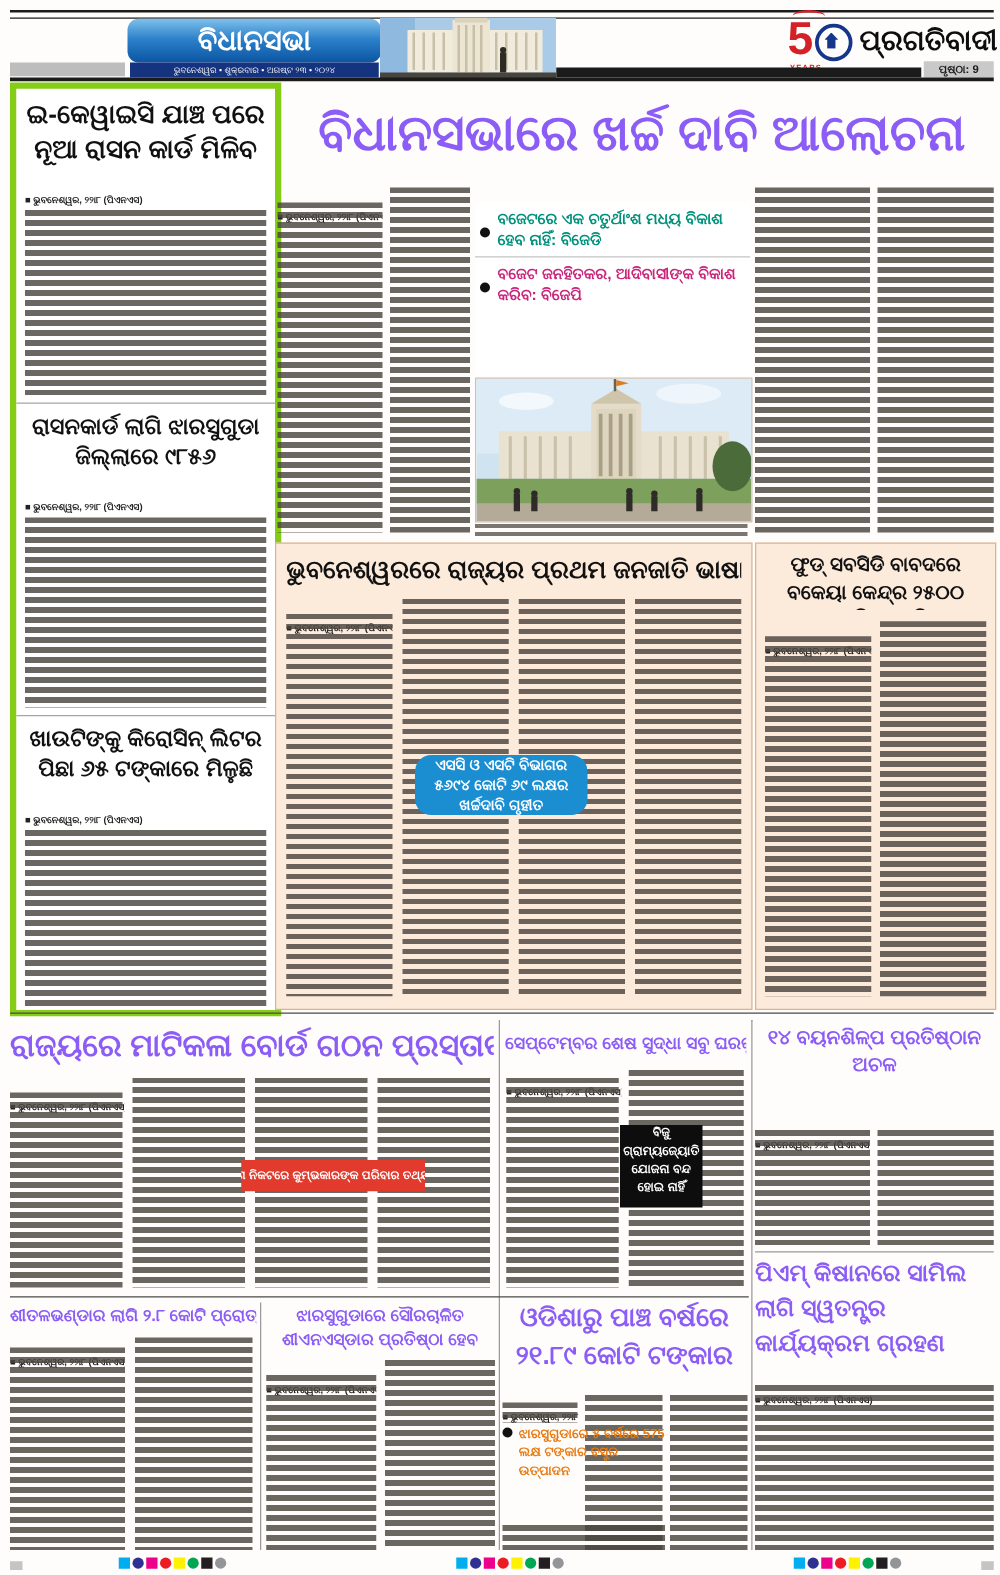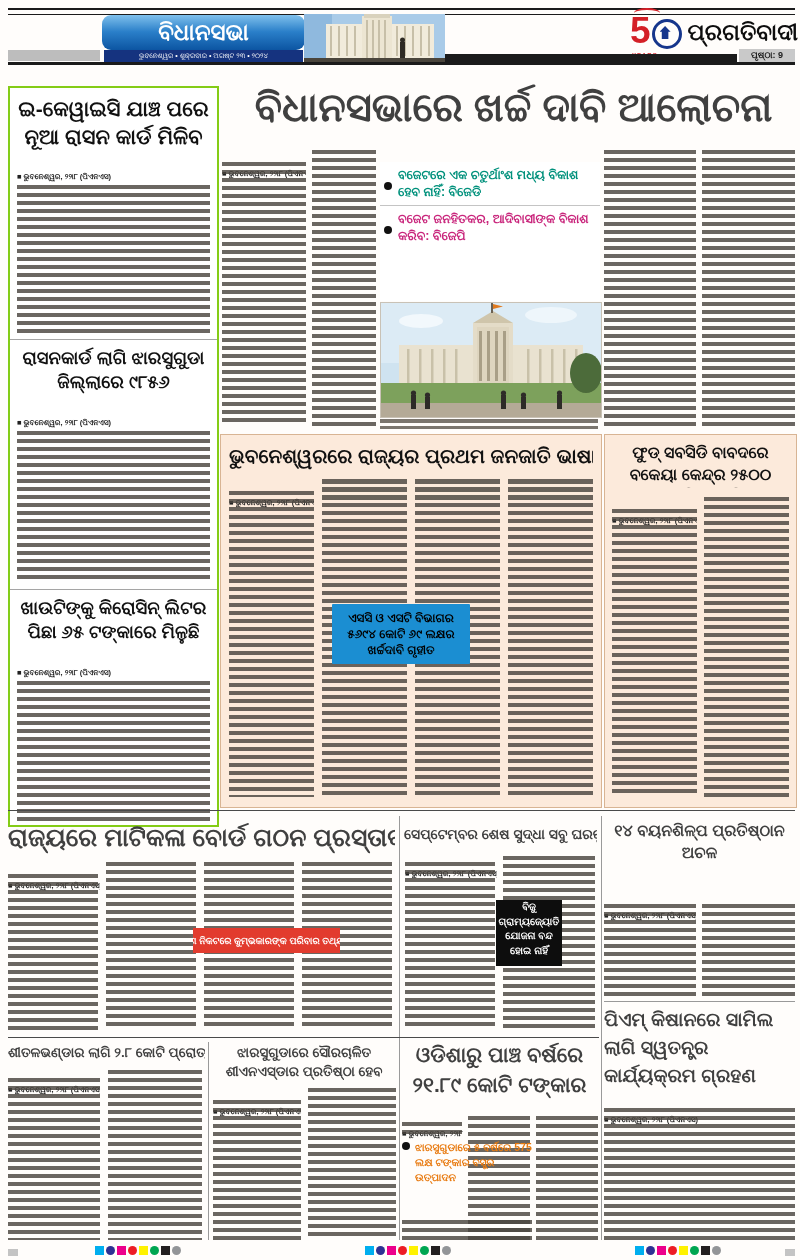--- a/index.html
+++ b/index.html
@@ -1,19 +1,19 @@
 <!DOCTYPE html>
 <html><head>
 <meta charset="utf-8">
 <style>
   html,body{margin:0;padding:0;background:#e8e8e4;}
   #page{position:relative;width:800px;height:1260px;background:#fffdfb;margin:0 auto;
         font-family:"Liberation Sans",sans-serif;color:#1c1c1c;overflow:hidden;}
   .abs{position:absolute;}
-  .hd{font-weight:900;color:#404040;overflow:hidden;}
+  .hd{font-weight:900;color:#8b5cf6;overflow:hidden;}
   .byline{font-size:7.5px;font-weight:700;color:#222;white-space:nowrap;overflow:hidden;margin-top:19px;}
   .greek{background-image:repeating-linear-gradient(180deg,#4a453f 0px,#4a453f 4.5px,rgba(0,0,0,0) 4.5px,rgba(0,0,0,0) 8px);opacity:.82;}
   .greek-sm{background-image:repeating-linear-gradient(180deg,#5a544c 0px,#5a544c 3.5px,rgba(0,0,0,0) 3.5px,rgba(0,0,0,0) 6.5px);opacity:.8;}
   
   .rule-top{left:8px;top:8px;width:787px;height:4px;border-top:2px solid #1b1b1b;border-bottom:1px solid #1b1b1b;}
   .mast-blue{left:102px;top:15px;width:203px;height:35px;border-radius:9px;
      background:linear-gradient(180deg,#7fc0ec 0%,#2a7fc9 48%,#0c55a2 100%);
      color:#fff;font-size:23px;font-weight:800;display:flex;align-items:center;justify-content:center;}
   .mast-date{left:104px;top:50px;width:199px;height:12px;background:#15337f;color:#fff;font-size:7px;
      display:flex;align-items:center;justify-content:center;white-space:nowrap;overflow:hidden;}
@@ -25,41 +25,41 @@
   .logo{left:630px;top:12px;height:40px;display:flex;align-items:flex-start;}
   .logo-5{color:#d42027;font-size:37px;font-weight:900;line-height:38px;}
   .logo-circle{width:24px;height:24px;border:3px solid #16368c;border-radius:50%;margin:7px 2px 0 1px;position:relative;}
   .logo-circle i{position:absolute;left:5px;top:4px;width:11px;height:13px;background:#16368c;
      clip-path:polygon(50% 0,100% 45%,80% 45%,80% 100%,20% 100%,20% 45%,0 45%);}
   .logo-years{position:absolute;left:2px;top:40px;color:#d42027;font-size:6px;font-weight:700;letter-spacing:1px;}
   .logo-flourish{position:absolute;left:4px;top:-4px;width:26px;height:8px;border-top:2px solid #d42027;border-radius:50%;}
   .logo-name{font-size:23px;font-weight:900;color:#0d0d0d;line-height:40px;margin-left:4px;white-space:nowrap;}
   .rule-mast{left:8px;top:62px;width:787px;height:3px;background:#1b1b1b;}
   
-  .left-col{left:8px;top:86px;width:207px;height:737px;border:2px solid #84cc16;background:#fff;overflow:hidden;}
+  .left-col{left:8px;top:66px;width:207px;height:737px;border:5px solid #84cc16;background:#fff;overflow:hidden;}
   .lc-sec{padding:5px 7px 0;}
   .lc-sec.bt{border-top:1px solid #a5a5a5;margin-top:6px;}
   .lc-h{font-weight:900;text-align:center;line-height:1.32;overflow:hidden;margin:2px 0 4px;color:#111;}
   .lc-h.big{font-size:21px;height:58px;}
   .lc-h.med{font-size:18px;height:52px;}
   
   .main-hd{left:232px;top:76px;width:563px;height:62px;font-size:40px;line-height:62px;text-align:center;white-space:nowrap;}
   .bullets{left:380px;top:162px;width:220px;height:139px;background:#fff;}
   .bullet-item{display:flex;gap:6px;padding:5px 4px 4px;border-bottom:1px solid #c4c4c4;align-items:center;}
   .bullet-item:last-child{border-bottom:none;}
   .bdot{width:8px;height:8px;border-radius:50%;background:#111;margin-top:4px;flex:none;}
   .btext{font-size:12.5px;font-weight:800;line-height:1.32;overflow:hidden;height:34px;}
   .main-photo{left:380px;top:302px;width:220px;height:114px;overflow:hidden;border:1px solid #c9c2b6;}
   
   .feat{background:#fceadb;border:1px solid #d8b493;}
   .feat-c{left:220px;top:434px;width:380px;height:372px;}
   .feat-c .fhd{margin:7px 8px 2px;font-size:20px;font-weight:900;height:28px;line-height:28px;white-space:nowrap;overflow:hidden;color:#111;}
   .feat-r{left:604px;top:434px;width:191px;height:372px;}
   .feat-r .fhd{margin:7px 7px 2px;font-size:16px;font-weight:900;line-height:1.35;height:46px;text-align:center;overflow:hidden;color:#111;}
-  .bluebox{left:332px;top:604px;width:138px;height:60px;border-radius:1px;color:#000000;font-size:12px;font-weight:800;
+  .bluebox{left:332px;top:604px;width:138px;height:48px;border-radius:13px;color:#ffffff;font-size:12px;font-weight:800;
      display:flex;align-items:center;justify-content:center;text-align:center;white-space:pre-line;line-height:1.35;overflow:hidden;}
   
   .hr1{background:#4a4a4a;height:1px;}
   .vr{background:#9a9a9a;width:1px;}
   
   .h-a{left:8px;top:818px;width:387px;height:38px;font-size:25px;line-height:38px;text-align:center;white-space:nowrap;}
   .h-b{left:404px;top:824px;width:193px;height:20px;font-size:14px;line-height:20px;white-space:nowrap;text-align:center;}
   .h-c{left:604px;top:820px;width:191px;height:64px;font-size:16px;line-height:1.38;text-align:center;}
   .h-d{left:604px;top:1006px;width:191px;height:86px;font-size:19px;line-height:1.48;}
   .h-e{left:8px;top:1044px;width:197px;height:18px;font-size:13.5px;line-height:18px;white-space:nowrap;}

